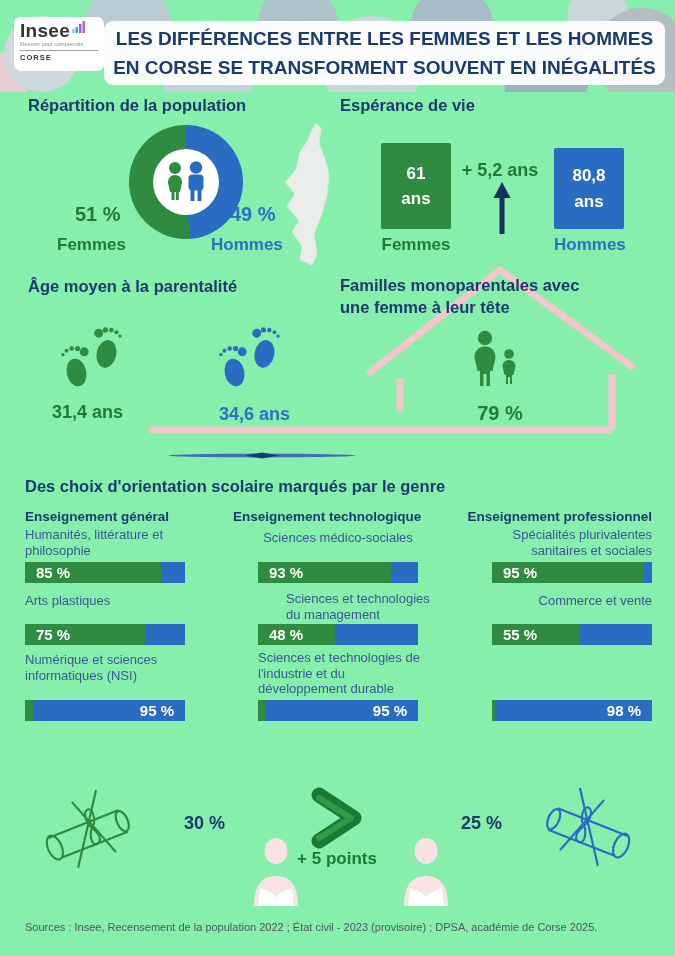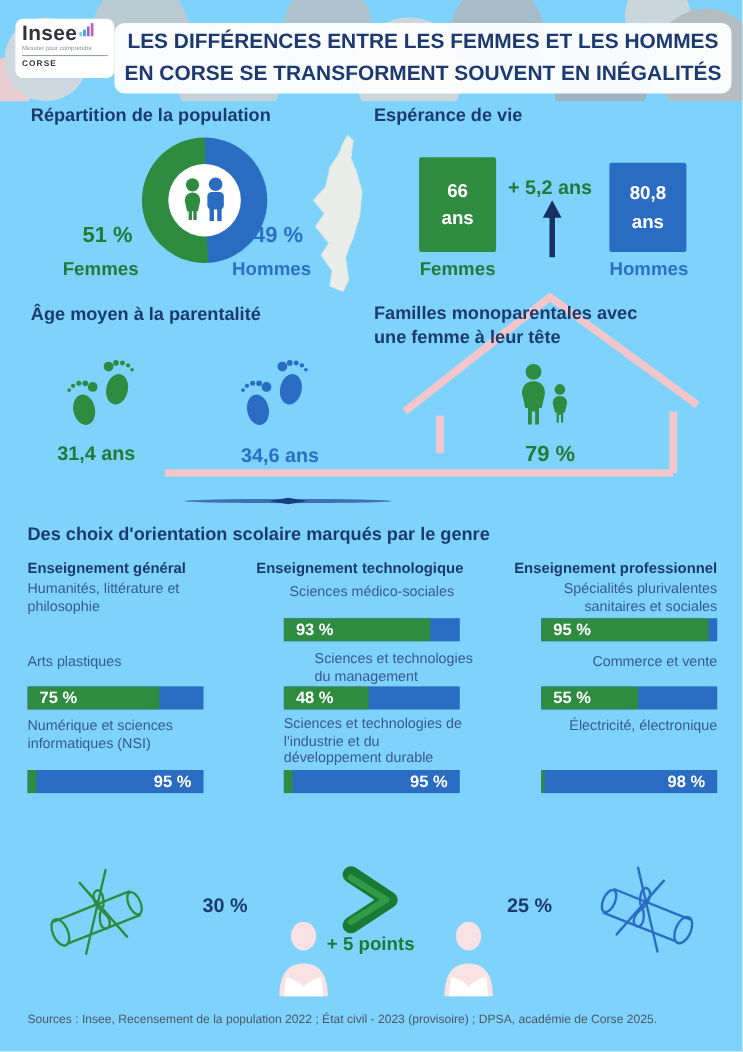--- a/index.html
+++ b/index.html
@@ -1,16 +1,16 @@
 <!DOCTYPE html>
 <html><head>
 <meta charset="utf-8">
 <style>
   html,body{margin:0;padding:0;background:#fff;}
-  #page{position:relative;width:675px;height:956px;background:#7dd3fc;overflow:hidden;
+  #page{position:relative;width:675px;height:956px;background:#86efac;overflow:hidden;
         font-family:"Liberation Sans",sans-serif;}
   .abs{position:absolute;}
   .navy{color:#1d3a6e;}
   .sec-title{position:absolute;font-size:16.5px;font-weight:bold;color:#1d3a6e;}
   .green-txt{color:#237a38;}
   .blue-txt{color:#2c6fc4;}
   .big-pct{position:absolute;font-size:20px;font-weight:bold;}
   .gender-label{position:absolute;font-size:17px;font-weight:bold;}
   
   #logo-card{position:absolute;left:14px;top:17px;width:90px;height:54px;background:#fff;
@@ -105,21 +105,21 @@
   <div class="gender-label green-txt" style="left:57px;top:235px;">Femmes</div>
   <div class="gender-label blue-txt" style="left:211px;top:235px;">Hommes</div>
 
   <svg class="abs" style="left:272px;top:122px;" width="78" height="145" viewBox="0 0 78 145">
     <path d="M44,1 L49,6 L47,22 L52,34 L57,52 L55,74 L49,94 L42,112 L45,132 L40,143 L28,138 L30,124 L20,110 L27,99 L15,84 L23,72 L13,60 L24,48 L28,30 L36,18 L40,8 Z" fill="#e9eeea" stroke="#dde5df" stroke-width="1"></path>
   </svg>
 
   <div class="sec-title" style="left:340px;top:96px;">Espérance de vie</div>
   <div class="le-wrap" style="left:381px;">
     <div class="le-box" style="background: rgb(46, 139, 64); height: 86px;">
-      <span>66</span>
+      <span>61</span>
       <span>ans</span>
     </div>
   </div>
   <div class="le-wrap" style="left:554px;">
     <div class="le-box" style="background: rgb(42, 108, 194); height: 80.8px;">
       <span>80,8</span>
       <span>ans</span>
     </div>
   </div>
   <div class="abs green-txt" style="left:448px;top:160px;width:104px;text-align:center;font-size:18px;font-weight:bold;">+ 5,2 ans</div>
@@ -192,20 +192,24 @@
 
   <svg class="abs" style="left:167px;top:452px;" width="190" height="7" viewBox="0 0 190 7">
     <ellipse cx="95" cy="3.5" rx="94" ry="1.9" fill="#3f6db6"></ellipse>
     <path d="M78,3.5 L95,0.6 L112,3.5 L95,6.4 Z" fill="#173a80"></path>
   </svg>
 
   <div class="sec-title" style="left:25px;top:477px;">Des choix d'orientation scolaire marqués par le genre</div>
 
   <div class="col-head" style="left:25px;top:509px;">Enseignement général</div>
   <div class="plabel" style="left:25px;top:527px;width:150px;">Humanités, littérature et philosophie</div>
+  <div class="bar" style="left:25px;top:562px;">
+    <div class="fill" style="width: 85%;"></div>
+    <span class="val left">85 %</span>
+  </div>
   <div class="plabel" style="left:25px;top:593px;width:160px;">Arts plastiques</div>
   <div class="bar" style="left:25px;top:624px;">
     <div class="fill" style="width: 75%;"></div>
     <span class="val left">75 %</span>
   </div>
   <div class="plabel" style="left:25px;top:652px;width:160px;">Numérique et sciences informatiques (NSI)</div>
   <div class="bar" style="left:25px;top:700px;">
     <div class="fill" style="width: 5%;"></div>
     <span class="val right">95 %</span>
   </div>
@@ -231,21 +235,20 @@
   <div class="plabel" style="left:462px;top:527px;width:190px;text-align:right;">Spécialités plurivalentes sanitaires et sociales</div>
   <div class="bar" style="left:492px;top:562px;">
     <div class="fill" style="width: 95%;"></div>
     <span class="val left">95 %</span>
   </div>
   <div class="plabel" style="left:462px;top:593px;width:190px;text-align:right;">Commerce et vente</div>
   <div class="bar" style="left:492px;top:624px;">
     <div class="fill" style="width: 55%;"></div>
     <span class="val left">55 %</span>
   </div>
-  <div class="plabel" style="left:462px;top:652px;width:190px;text-align:right;">Électricité, électronique</div>
   <div class="bar" style="left:492px;top:700px;">
     <div class="fill" style="width: 2%;"></div>
     <span class="val right">98 %</span>
   </div>
 
 
   <svg class="abs" style="left:38px;top:785px;" width="108" height="86" viewBox="0 0 108 88">
     <g fill="none" stroke="#2e8b40" stroke-width="2.2" stroke-linecap="round">
       <ellipse cx="16" cy="64" rx="7" ry="13" transform="rotate(-24 16 64)"></ellipse>
       <path d="M10 54 L80 26"></path>

